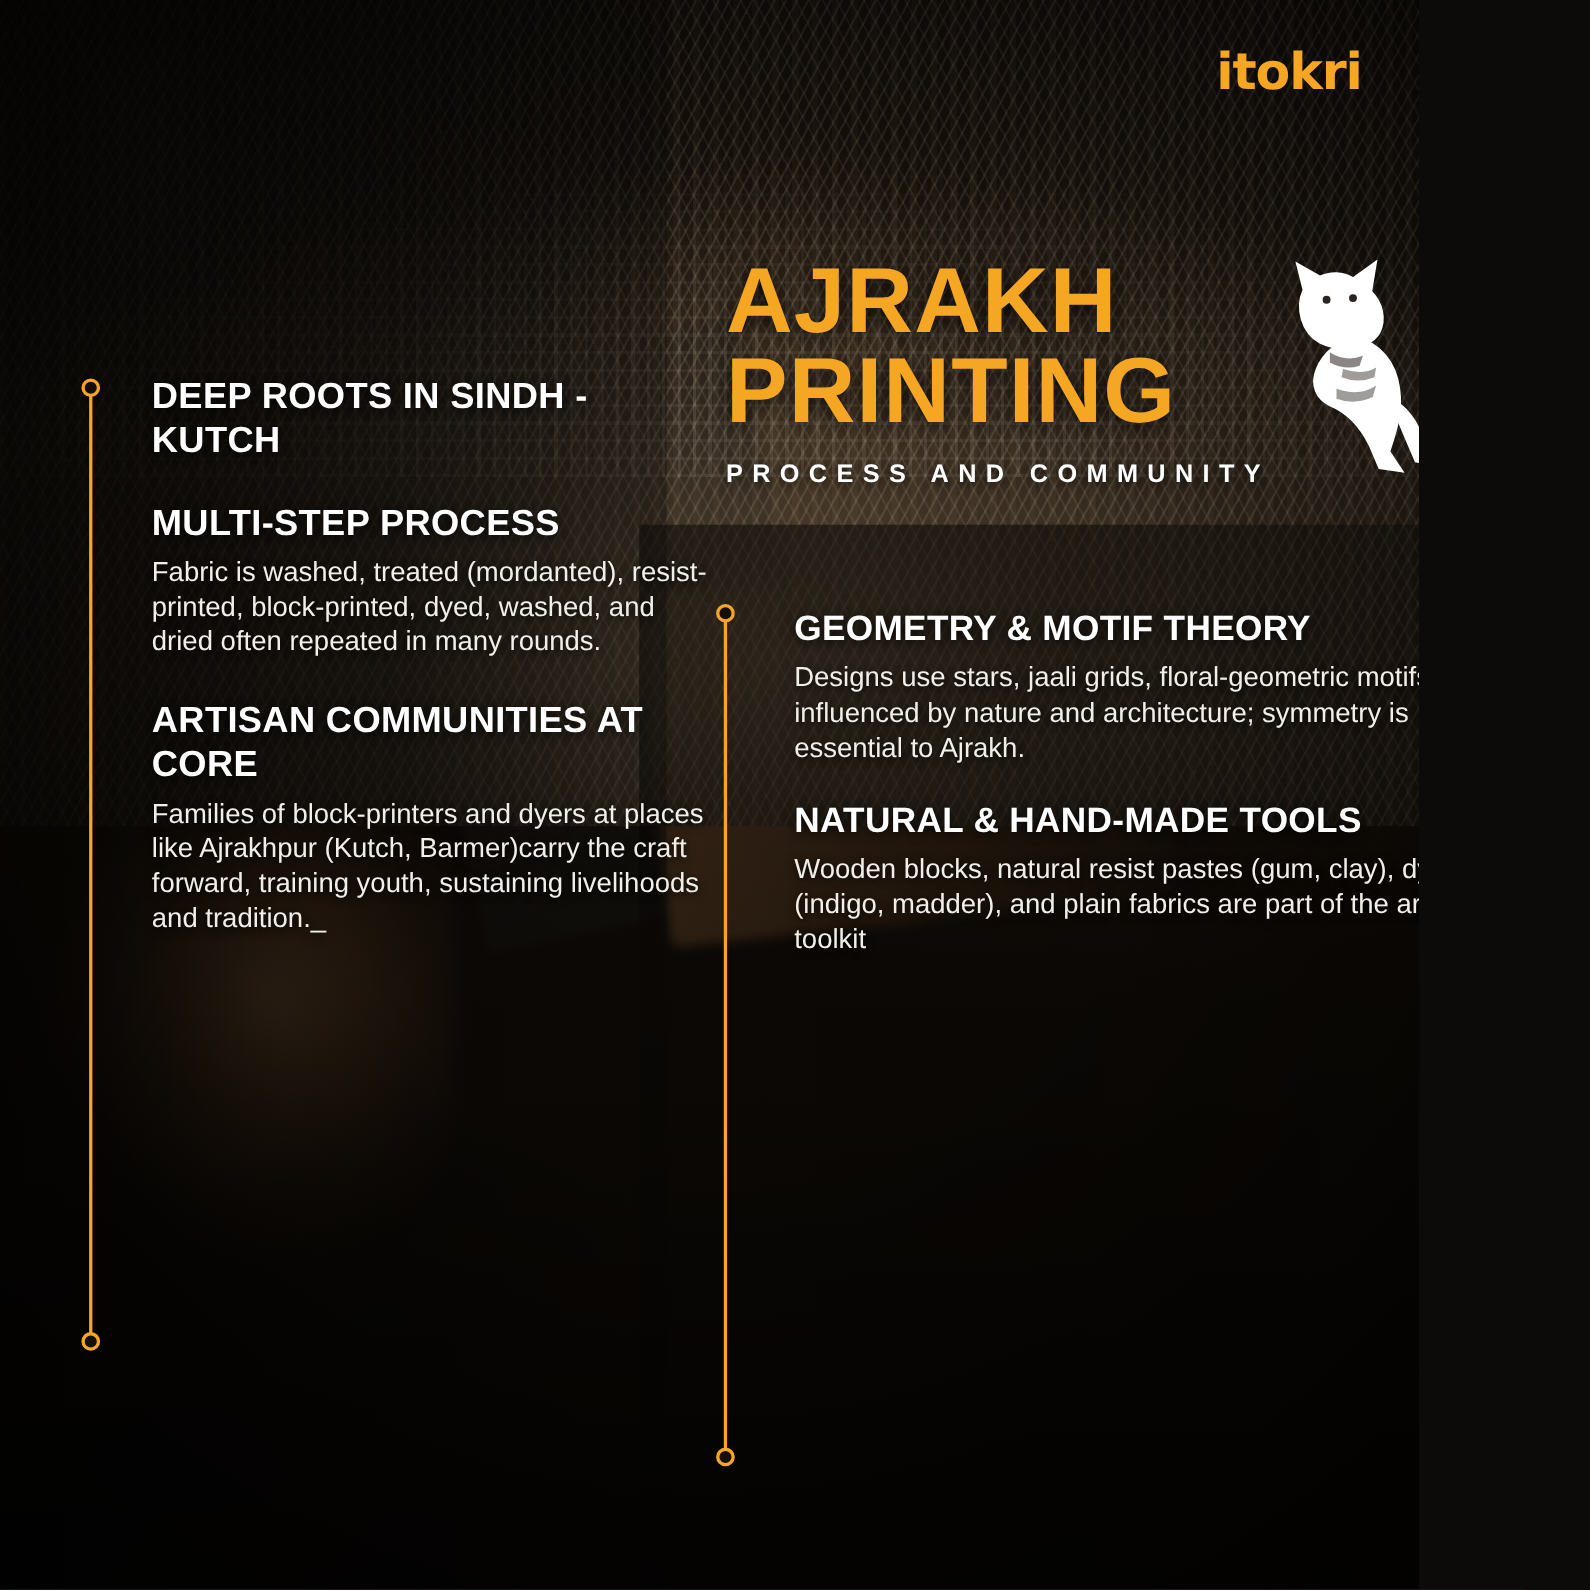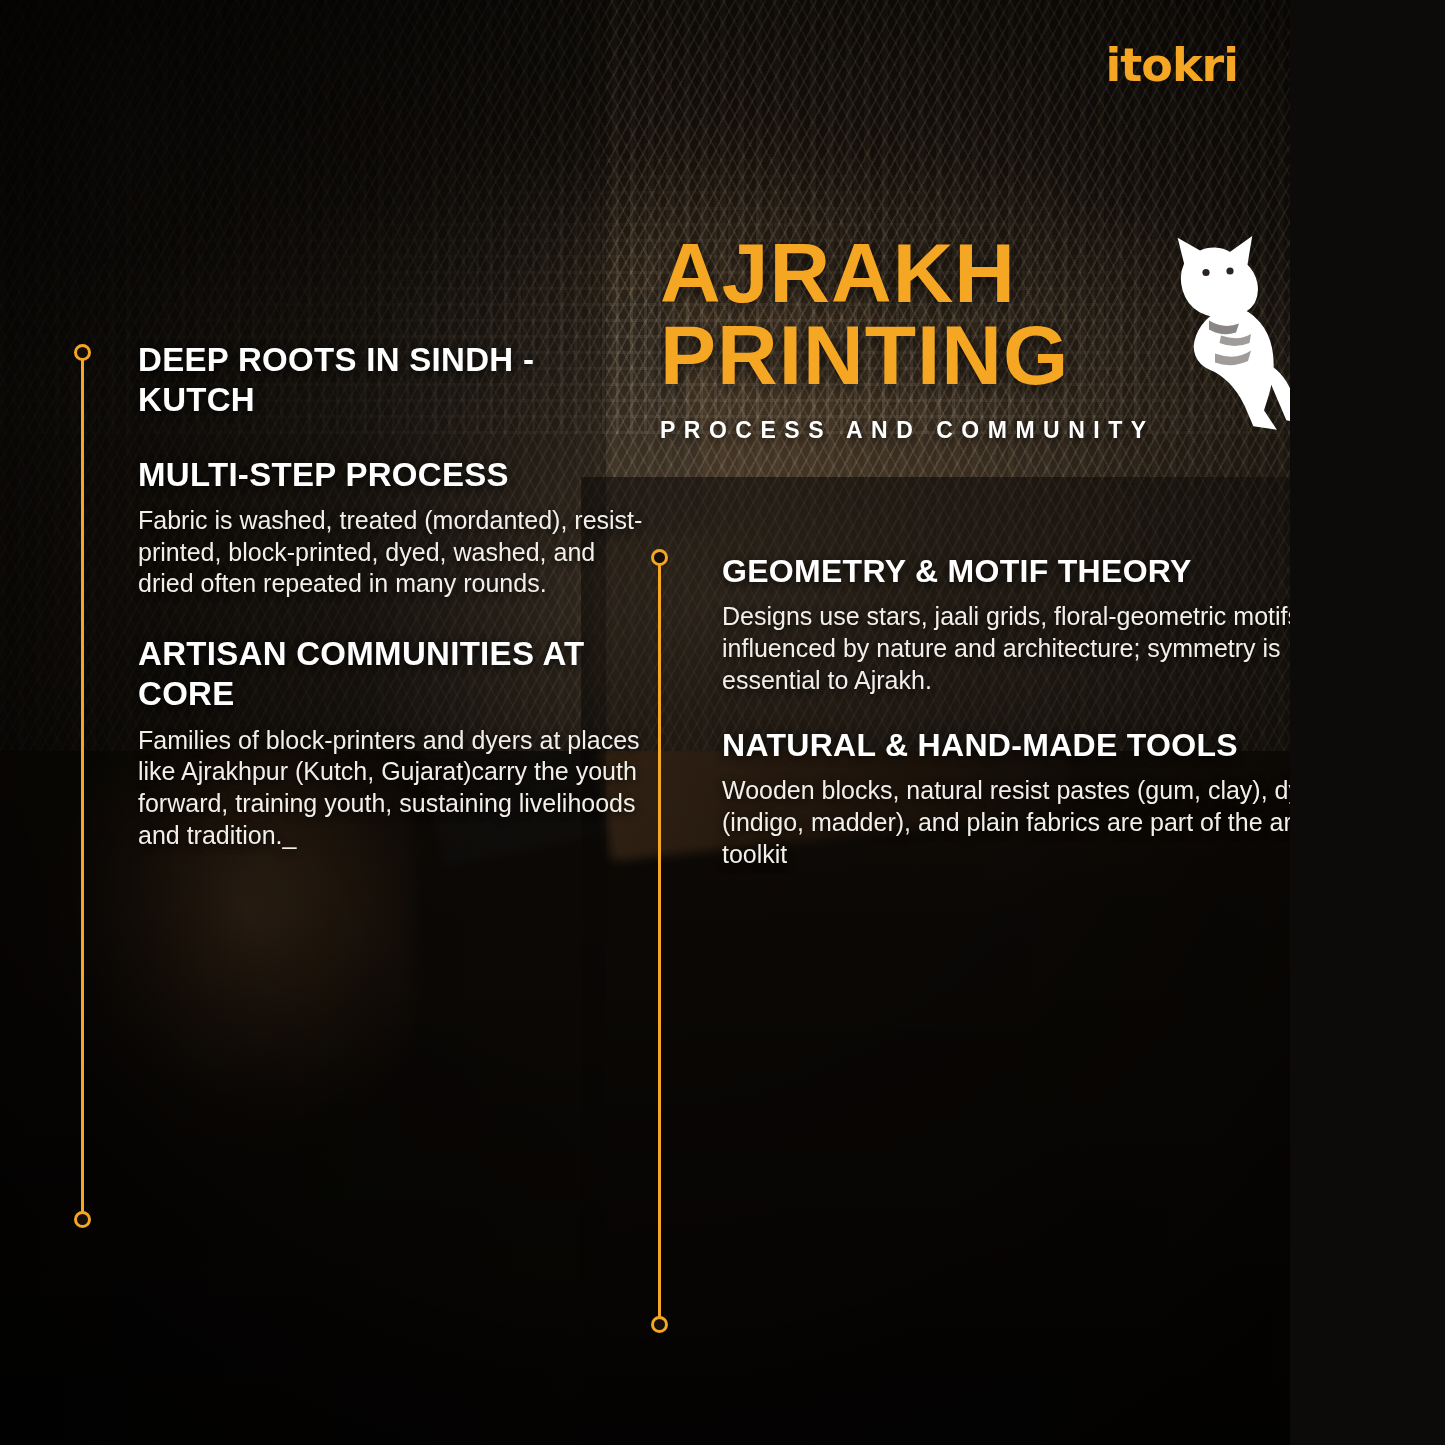--- a/index.html
+++ b/index.html
@@ -260,21 +260,21 @@
     <div class="col col-left">
       <div class="item sp-1">
         <div class="item-title">DEEP ROOTS IN SINDH - KUTCH</div>
       </div>
       <div class="item sp-1">
         <div class="item-title">MULTI-STEP PROCESS</div>
         <div class="item-body">Fabric is washed, treated (mordanted), resist-printed, block-printed, dyed, washed, and dried often repeated in many rounds.</div>
       </div>
       <div class="item">
         <div class="item-title">ARTISAN COMMUNITIES AT CORE</div>
-        <div class="item-body"> Families of block-printers and dyers at places like Ajrakhpur (Kutch, Gujarat)carry the youth forward, training youth, sustaining livelihoods and tradition._</div>
+        <div class="item-body"> Families of block-printers and dyers at places like Ajrakhpur (Kutch, Barmer)carry the craft forward, training youth, sustaining livelihoods and tradition._</div>
       </div>
     </div>
 
     <div class="col col-right">
       <div class="item sp-2">
         <div class="item-title">GEOMETRY &amp; MOTIF THEORY</div>
         <div class="item-body"> Designs use stars, jaali grids, floral-geometric motifs influenced by nature and architecture; symmetry is essential to Ajrakh.</div>
       </div>
       <div class="item sp-2">
         <div class="item-title">NATURAL &amp; HAND-MADE TOOLS</div>

